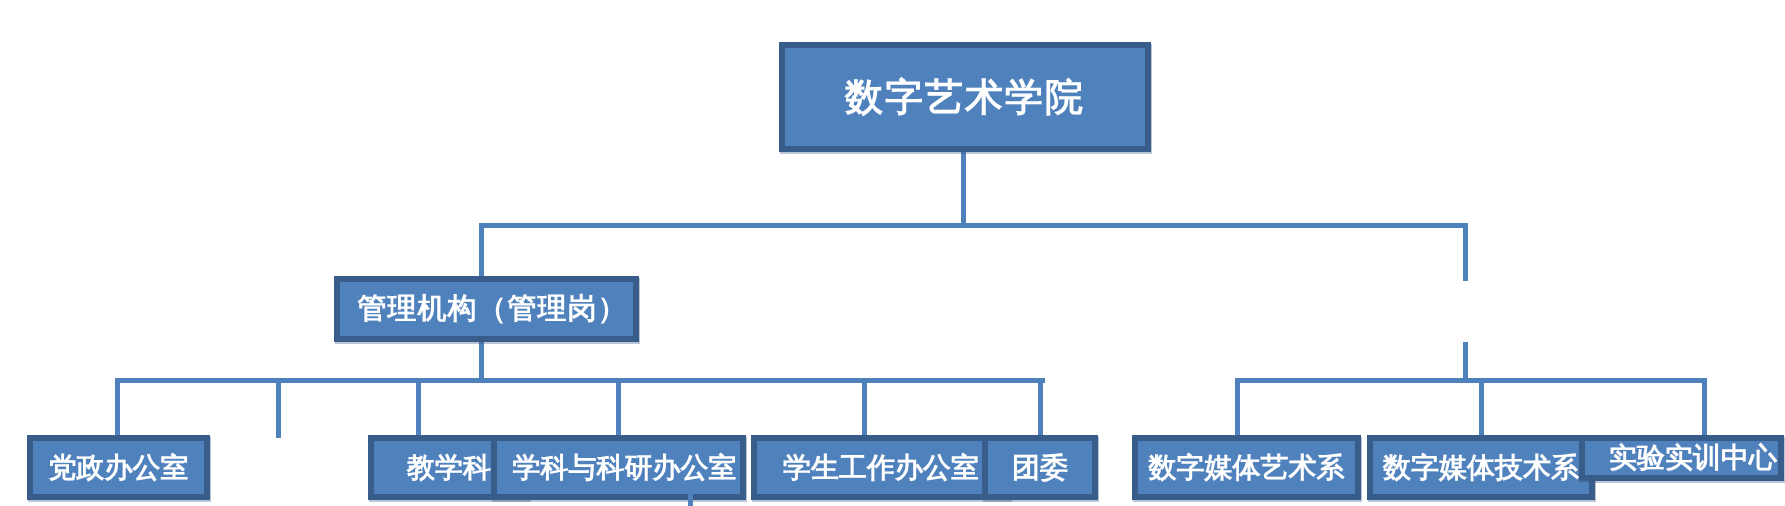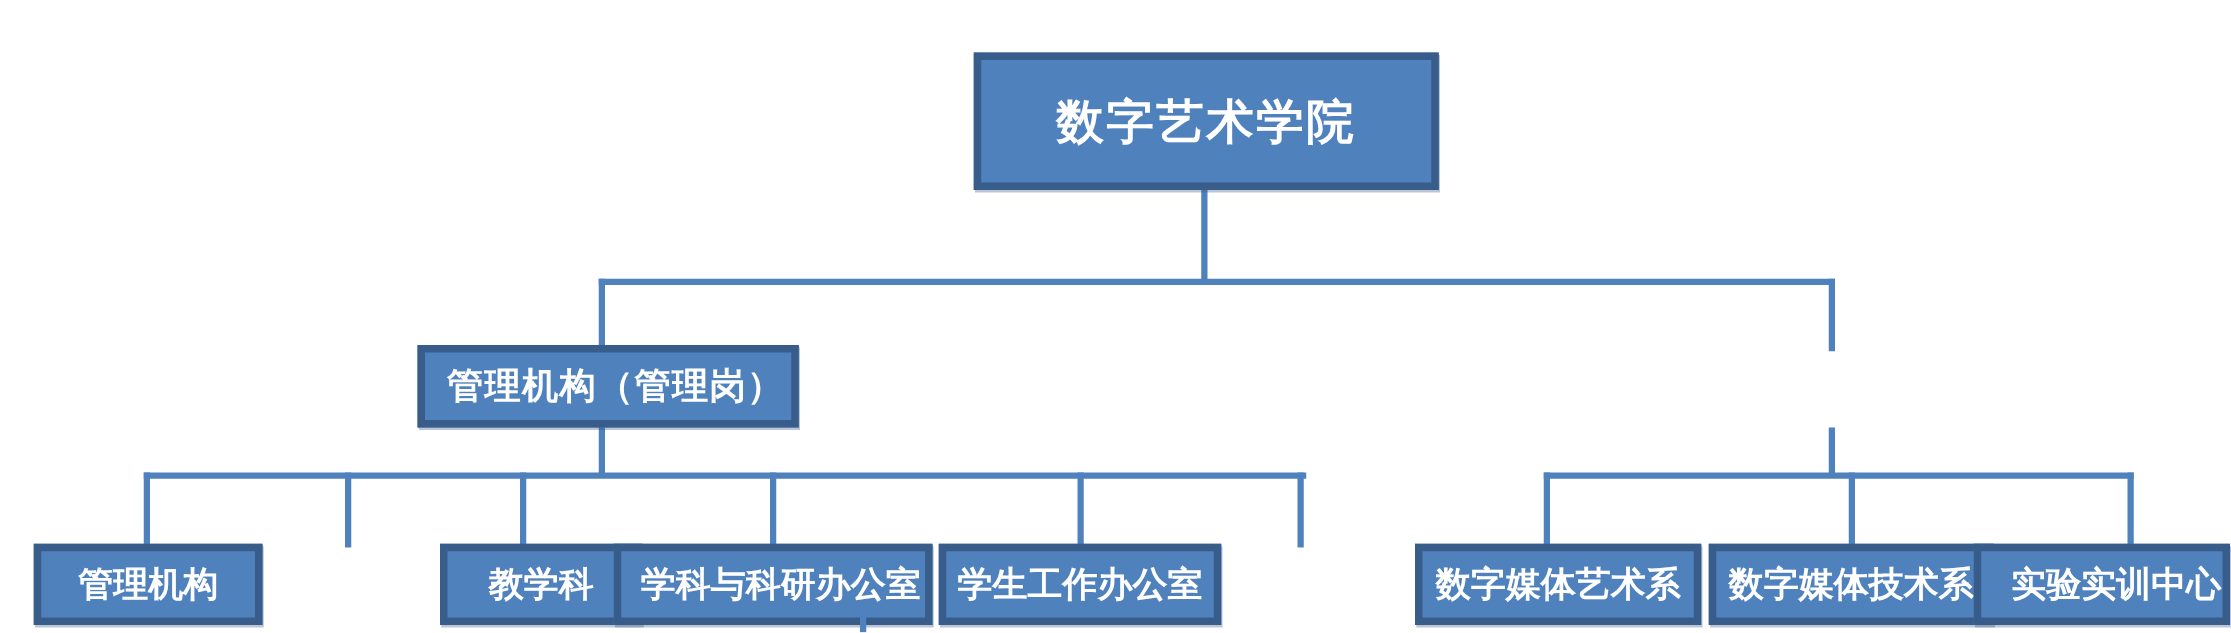--- a/index.html
+++ b/index.html
@@ -68,35 +68,38 @@
 
   <div class="box root" style="left:755px; top:42px; width:372px; height:110px;">
     <span>数字艺术学院</span>
   </div>
 
   <div class="box mid" style="left:310px; top:276px; width:305px; height:66px;padding-left:12px;">
     <span>管理机构（管理岗）</span>
   </div>
 
   <div class="box leaf" style="left:3px; top:435px; width:183px; height:65px;">
-    <span>管理机构</span>
+    <span>党政办公室</span>
   </div>
-  <div class="box leaf" style="left:328px; top:435px; width:162px; height:65px;">
+  <div class="box leaf" style="left:344px; top:435px; width:162px; height:65px;">
     <span>教学科</span>
   </div>
   <div class="box leaf" style="left:467px; top:435px; width:255px; height:65px;padding-left:12px;">
     <span>学科与科研办公室</span>
   </div>
-  <div class="box leaf" style="left:727px; top:435px; width:226px; height:65px;">
+  <div class="box leaf" style="left:727px; top:435px; width:260px; height:65px;">
     <span>学生工作办公室</span>
+  </div>
+  <div class="box leaf" style="left:958px; top:435px; width:116px; height:65px;">
+    <span>团委</span>
   </div>
 
   <div class="box leaf" style="left:1108px; top:435px; width:229px; height:65px;">
     <span>数字媒体艺术系</span>
   </div>
   <div class="box leaf" style="left:1343px; top:435px; width:228px; height:65px;">
     <span>数字媒体技术系</span>
   </div>
-  <div class="box leaf" style="left:1555px; top:435px; width:205px; height:65px;padding-left:23px;">
+  <div class="box leaf" style="left:1555px; top:435px; width:205px; height:46px;padding-left:23px;">
     <span>实验实训中心</span>
   </div>
 
 </div>
 
 </body></html>

